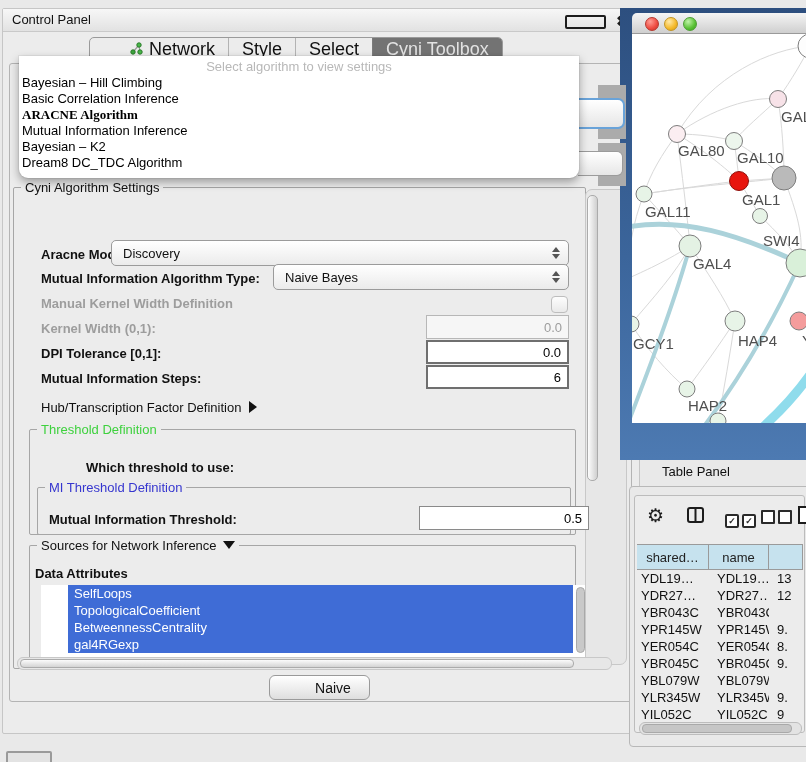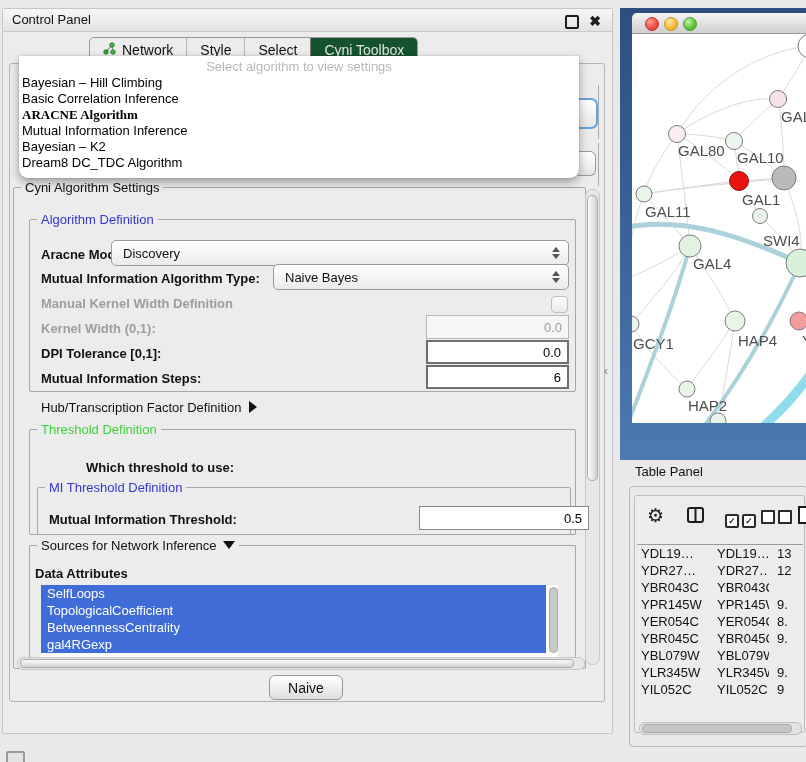--- a/index.html
+++ b/index.html
@@ -1,27 +1,27 @@
 <!DOCTYPE html>
 <html><head>
 <meta charset="utf-8">
 <style>
   html,body{margin:0;padding:0;}
   body{width:806px;height:762px;background:#e9e9e9;font-family:"Liberation Sans",sans-serif;position:relative;overflow:hidden;}
-  .abs{position:absolute;}
+  .abs{position:absolute;padding-left:27px;}
   
   .control-panel{left:2px;top:8px;width:609px;height:724px;background:#ececec;border:1px solid #c6c6c6;border-radius:2px;}
   .cp-titlebar{left:0;top:0;right:0;height:22px;background:linear-gradient(#f7f7f7,#e2e2e2);border-bottom:1px solid #c9c9c9;font-size:13px;color:#111;line-height:22px;padding-left:9px;}
   .float-icon{right:33px;top:6px;width:10px;height:10px;border:2px solid #1c1c1c;border-radius:2px;}
   .close-icon{right:11px;top:1px;font-size:14px;font-weight:bold;color:#1c1c1c;line-height:22px;}
   
   .tabbar{display:flex;align-items:stretch;border:1px solid #9a9a9a;border-radius:5px;background:#ececec;overflow:hidden;height:23px;}
-  .tab{display:flex;align-items:center;padding:0 13px;font-size:14px;color:#111;border-left:1px solid #b3b3b3;white-space:nowrap;}
+  .tab{display:flex;align-items:center;padding:0 13px;font-size:18px;color:#111;border-left:1px solid #b3b3b3;white-space:nowrap;}
   .tab:first-child{border-left:none;}
-  .tab.sel{background:#14532d;color:#e3e3e3;border-left-color:#7b7b7b;}
+  .tab.sel{background:#737373;color:#e3e3e3;border-left-color:#7b7b7b;}
   .tab.bold{font-weight:bold;}
   .top-tabbar{left:86px;top:28px;}
   .bottom-tabbar{left:146px;top:698px;}
   .net-tab-icon{margin-right:6px;display:inline-block;}
   
   .settings-outer{left:6px;top:54px;width:594px;height:637px;border:1px solid #b4b4b4;border-radius:3px;background:#ececec;}
   
   .group{position:absolute;border:1px solid #a6a6a6;border-radius:2px;}
   .glabel{position:absolute;top:-8px;left:7px;background:#ececec;padding:0 4px;font-size:13px;white-space:nowrap;}
   .glabel.black{color:#111;}
@@ -133,23 +133,20 @@
   <div class="abs frag-line" style="left:595px;top:76px;height:54px;"></div>
   <div class="abs frag-line" style="left:595px;top:134px;height:43px;"></div>
 
   <div class="group" style="left:10px;top:178px;width:571px;height:480px;">
     <span class="glabel black">Cyni Algorithm Settings</span>
   </div>
   <div class="abs vtrack">
     <div class="vthumb"></div>
   </div>
 
-  <div class="group" style="left:26px;top:210px;width:545px;height:171px;">
-    <span class="glabel blue">Algorithm Definition</span>
-  </div>
   <span class="flabel" style="left:38px;top:238px;">Aracne Mode:</span>
   <div class="combo" style="left:108px;top:231px;width:458px;height:26px;">
     <span>Discovery</span>
     <span class="stepper">
         <i class="up"></i>
         <i class="dn"></i>
       </span>
   </div>
   <span class="flabel" style="left:38px;top:262px;">Mutual Information Algorithm Type:</span>
   <div class="combo" style="left:270px;top:255px;width:296px;height:26px;">
@@ -306,20 +303,25 @@
     </span>
     <span class="tp-toolbar-icon" style="left:90px;top:14px;"><span class="cbx">✓</span><span class="cbx">✓</span></span>
     <span class="tp-toolbar-icon" style="left:126px;top:14px;"><span class="cbx empty"></span><span class="cbx empty"></span></span>
     <span class="tp-toolbar-icon" style="left:163px;top:10px;">
       <svg width="14" height="18" viewBox="0 0 14 18">
           <path d="M1 1 L9 1 L13 5 L13 17 L1 17 Z" fill="#fff" stroke="#1c1c1c" stroke-width="2"></path>
           <path d="M9 1 L9 5 L13 5" fill="none" stroke="#1c1c1c" stroke-width="2"></path>
         </svg>
     </span>
     <div class="tbl">
+      <div class="tbl-head" id="tbl-head">
+          <div class="tbl-hc" style="width: 72px;">shared…</div>
+          <div class="tbl-hc" style="width: 60px;">name</div>
+          <div class="tbl-hc" style="width: 34px;"></div>
+        </div>
       <div id="tbl-rows">
           <div class="tbl-row">
             <div class="tbl-c" style="width: 72px; padding-left: 4px;">YDL19…</div>
             <div class="tbl-c" style="width: 60px; padding-left: 8px;">YDL19…</div>
             <div class="tbl-c" style="width: 34px; padding-left: 8px;">13</div>
           </div>
           <div class="tbl-row">
             <div class="tbl-c" style="width: 72px; padding-left: 4px;">YDR27…</div>
             <div class="tbl-c" style="width: 60px; padding-left: 8px;">YDR27…</div>
             <div class="tbl-c" style="width: 34px; padding-left: 8px;">12</div>

